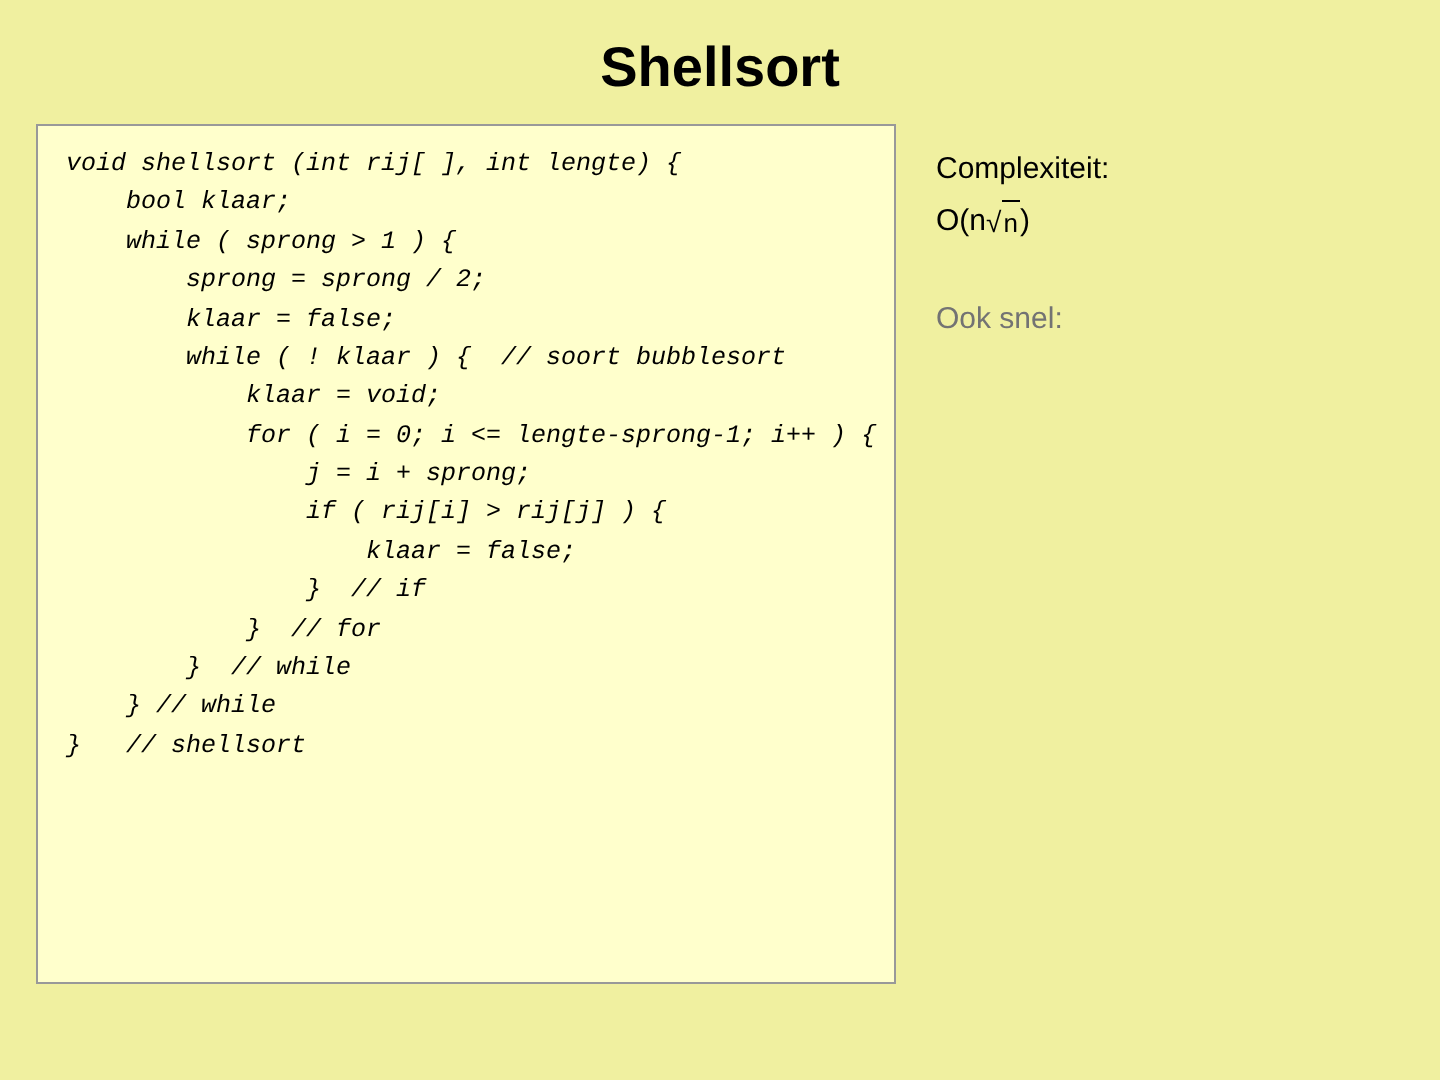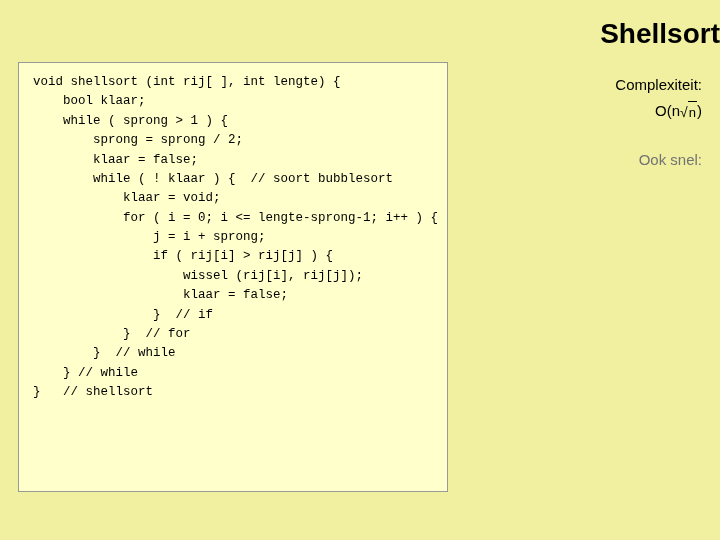--- a/index.html
+++ b/index.html
@@ -6,21 +6,21 @@
 
     body {
       width: 720px;
       height: 540px;
       background-color: #f0f0a0;
       font-family: Arial, sans-serif;
       overflow: hidden;
     }
 
     .page-title {
-      text-align: right;
+      text-align: center;
       font-size: 28px;
       font-weight: bold;
       color: #000;
       padding: 18px 0 12px 0;
     }
 
     .main-content {
       display: flex;
       flex-direction: row;
       padding: 0 18px;
@@ -35,29 +35,29 @@
       font-size: 12.5px;
       color: #000;
       line-height: 1.55;
       flex: 0 0 auto;
       width: 430px;
       min-height: 430px;
     }
 
     .code-line {
       white-space: pre;
+      font-style: italic;
     }
 
     .right-panel {
       flex: 1;
       display: flex;
       flex-direction: column;
       padding: 10px 0 0 10px;
       gap: 24px;
-      text-align: right;
     }
 
     .complexity-block {
       font-size: 15px;
       color: #000;
       line-height: 1.7;
     }
 
     .complexity-block .label {
       font-weight: normal;
@@ -106,21 +106,20 @@
         <div class="code-line">    bool klaar;</div>
         <div class="code-line"></div>
         <div class="code-line">    while ( sprong &gt; 1 ) {</div>
         <div class="code-line">        sprong = sprong / 2;</div>
         <div class="code-line">        klaar = false;</div>
         <div class="code-line">        while ( ! klaar ) {  // soort bubblesort</div>
         <div class="code-line">            klaar = void;</div>
         <div class="code-line">            for ( i = 0; i &lt;= lengte-sprong-1; i++ ) {</div>
         <div class="code-line">                j = i + sprong;</div>
         <div class="code-line">                if ( rij[i] &gt; rij[j] ) {</div>
-        <div class="code-line">                    wissel (rij[i], rij[j]);</div>
         <div class="code-line">                    klaar = false;</div>
         <div class="code-line">                }  // if</div>
         <div class="code-line">            }  // for</div>
         <div class="code-line">        }  // while</div>
         <div class="code-line">    } // while</div>
         <div class="code-line">}   // shellsort</div>
       </div>
 
     <div class="right-panel">
       <div class="complexity-block">

